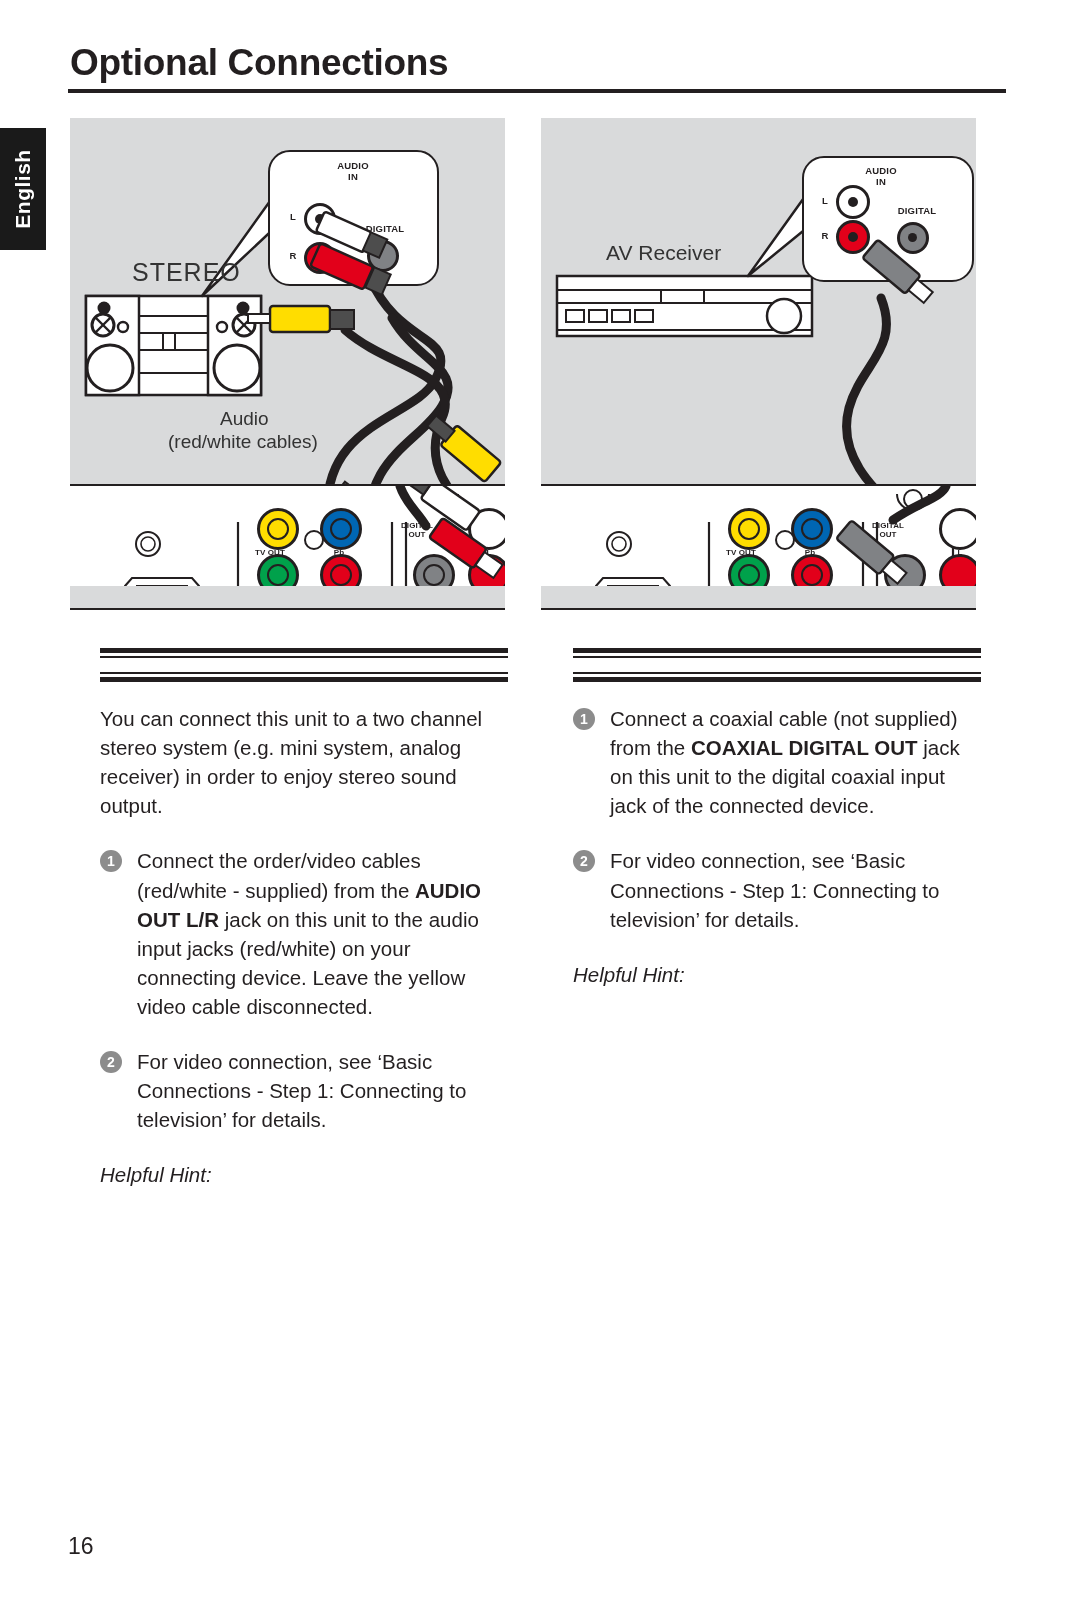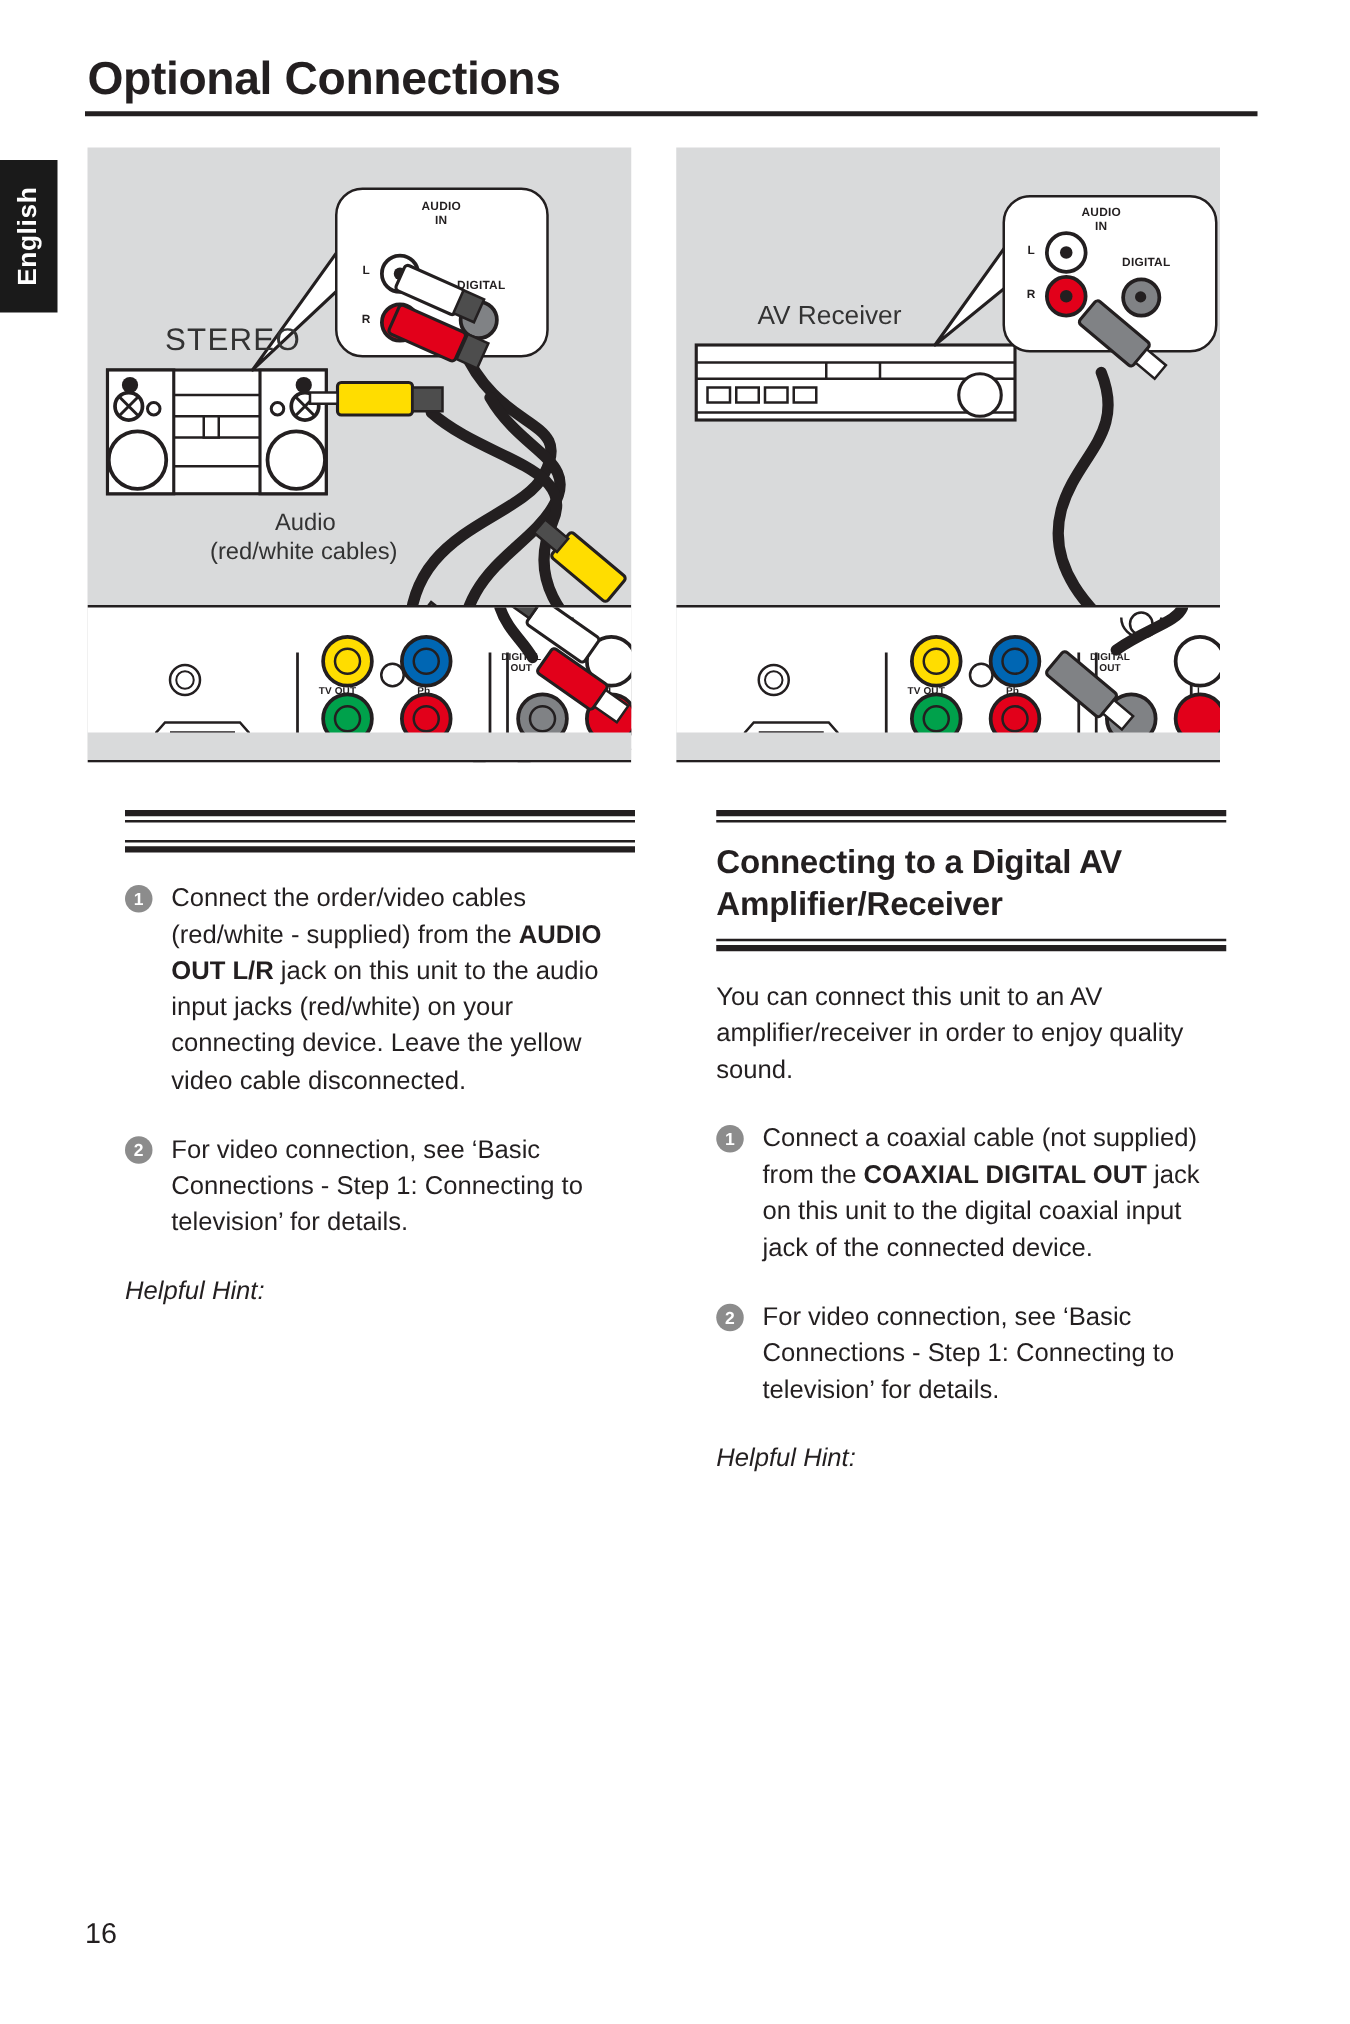--- a/index.html
+++ b/index.html
@@ -466,40 +466,39 @@
         </g>
       </svg>
       <div class="dev-grey-foot"></div>
     </div>
   </div>
 
   <div class="col left">
     <div class="rule-double-top"></div>
     <div class="rule-double-bot"></div>
 
+    <p class="body">You can connect this unit to a two channel stereo system (e.g. mini system, analog receiver) in order to enjoy stereo sound output.</p>
 
     <div class="step">
       <span class="num">1</span><span>Connect the order/video cables (red/white - supplied) from the </span><b>AUDIO OUT L/R</b><span> jack on this unit to the audio input jacks (red/white) on your connecting device. Leave the yellow video cable disconnected.</span>
     </div>
 
     <div class="step">
       <span class="num">2</span><span>For video connection, see ‘Basic Connections - Step 1: Connecting to television’ for details.</span>
     </div>
 
     <p class="hint">
       <span class="hl">Helpful Hint:</span>
     </p>
   </div>
 
   <div class="col right">
     <div class="rule-double-top"></div>
-    <h2 class="sec">Connecting to a Digital AV Amplifier/Receiver</h2>
     <div class="rule-double-bot"></div>
 
-    <p class="body">You can connect this unit to an AV amplifier/receiver in order to enjoy quality sound.</p>
 
     <div class="step">
       <span class="num">1</span><span>Connect a coaxial cable (not supplied) from the </span><b>COAXIAL DIGITAL OUT</b><span> jack on this unit to the digital coaxial input jack of the connected device.</span>
     </div>
 
     <div class="step">
       <span class="num">2</span><span>For video connection, see ‘Basic Connections - Step 1: Connecting to television’ for details.</span>
     </div>
 
     <p class="hint">

